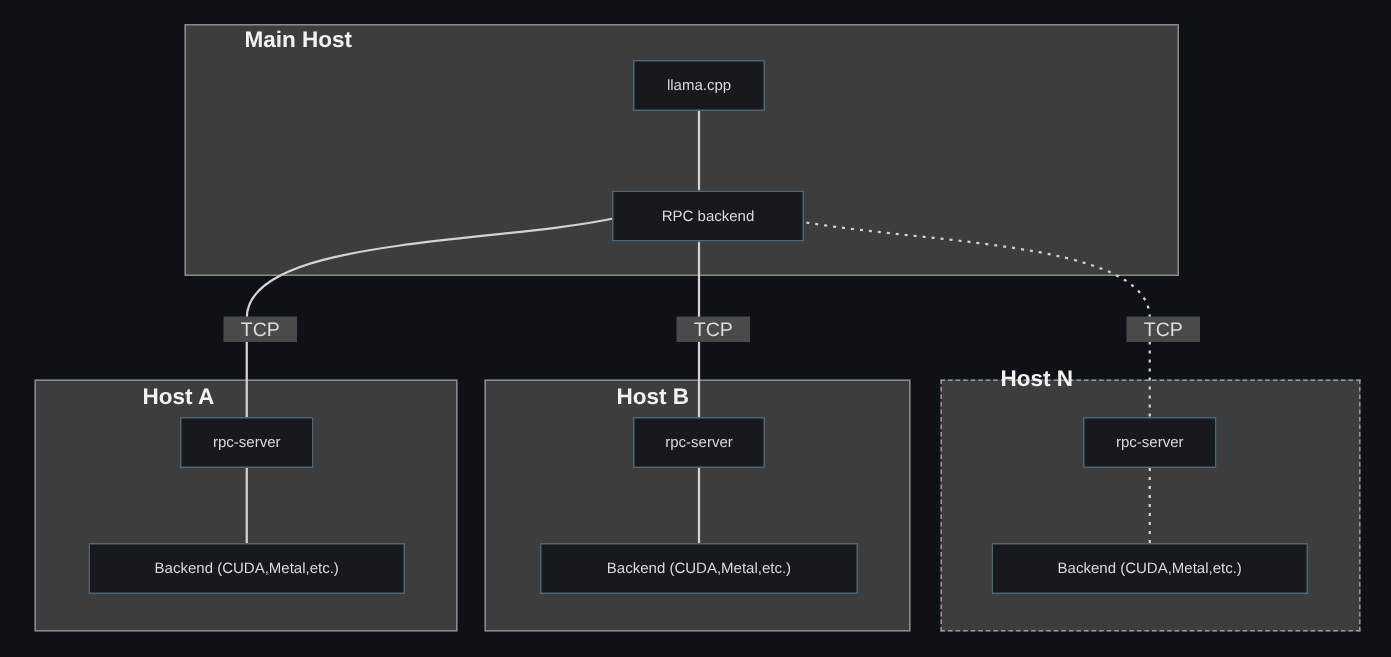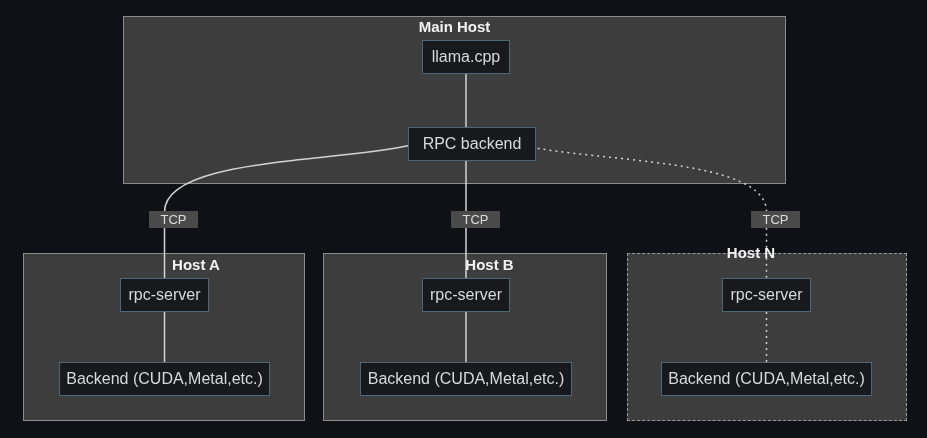--- a/index.html
+++ b/index.html
@@ -8,27 +8,27 @@
     background:#0e1217; overflow:hidden;
     font-family:"Liberation Sans", sans-serif;
   }
   .cluster {
     position:absolute; background:#3d3d3d;
     border:1px solid #8b8b8b; box-sizing:border-box;
   }
   .cluster.dashed { border-style:dashed; border-color:#9a9a9a; }
   .edges { position:absolute; left:0; top:0; width:927px; height:438px; }
   .cluster-title {
-    position:absolute; text-align:center; color:#f2f2f2;
-    font-weight:bold; font-size:15px; line-height:16px;
+    position:absolute; text-align:left; color:#f2f2f2;
+    font-weight:bold; font-size:15px; line-height:16px;padding-left:40px;
   }
   .node {
     position:absolute; background:#17191d;
     border:1px solid #4c6779; box-sizing:border-box;
-    color:#d9d9d9; font-size:16px; white-space:nowrap;
+    color:#d9d9d9; font-size:10px; white-space:nowrap;
     display:flex; align-items:center; justify-content:center;
   }
   .edge-label {
     position:absolute; width:49px; height:17px; line-height:17px;
     background:#4a4a4a; color:#dcdcdc; font-size:13px; text-align:center;
   }
 </style>
 </head>
 <body>
 

